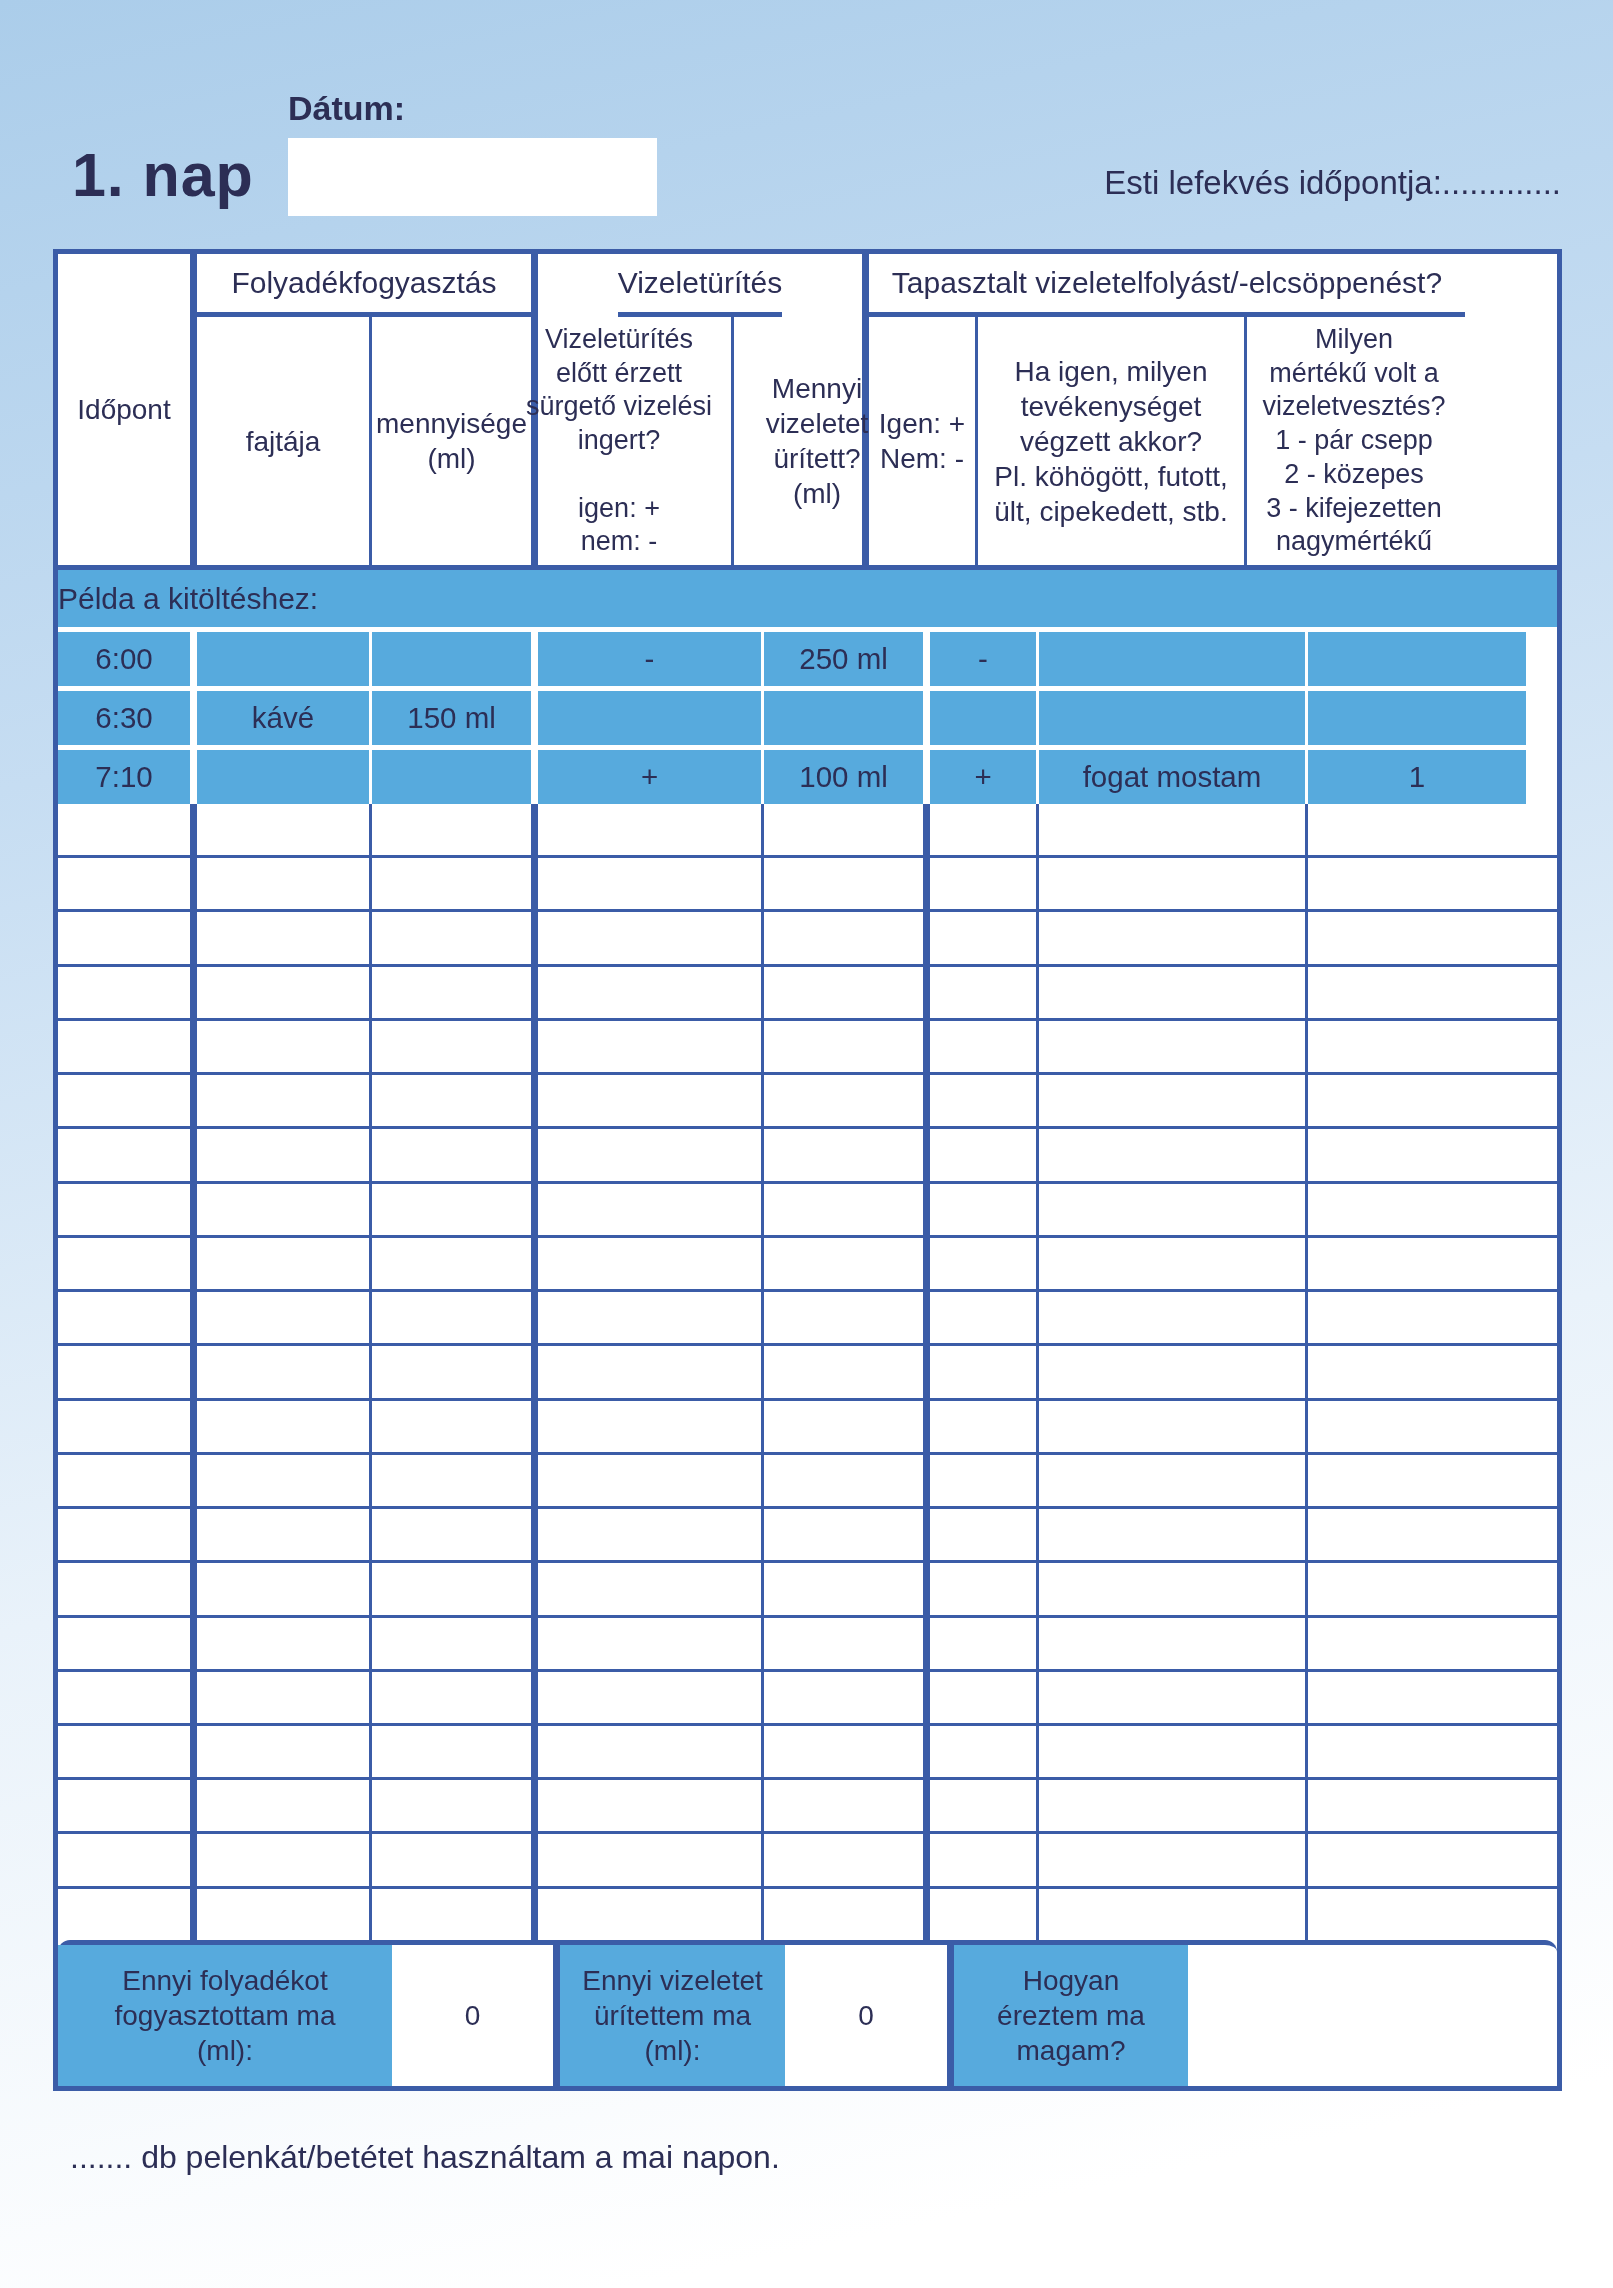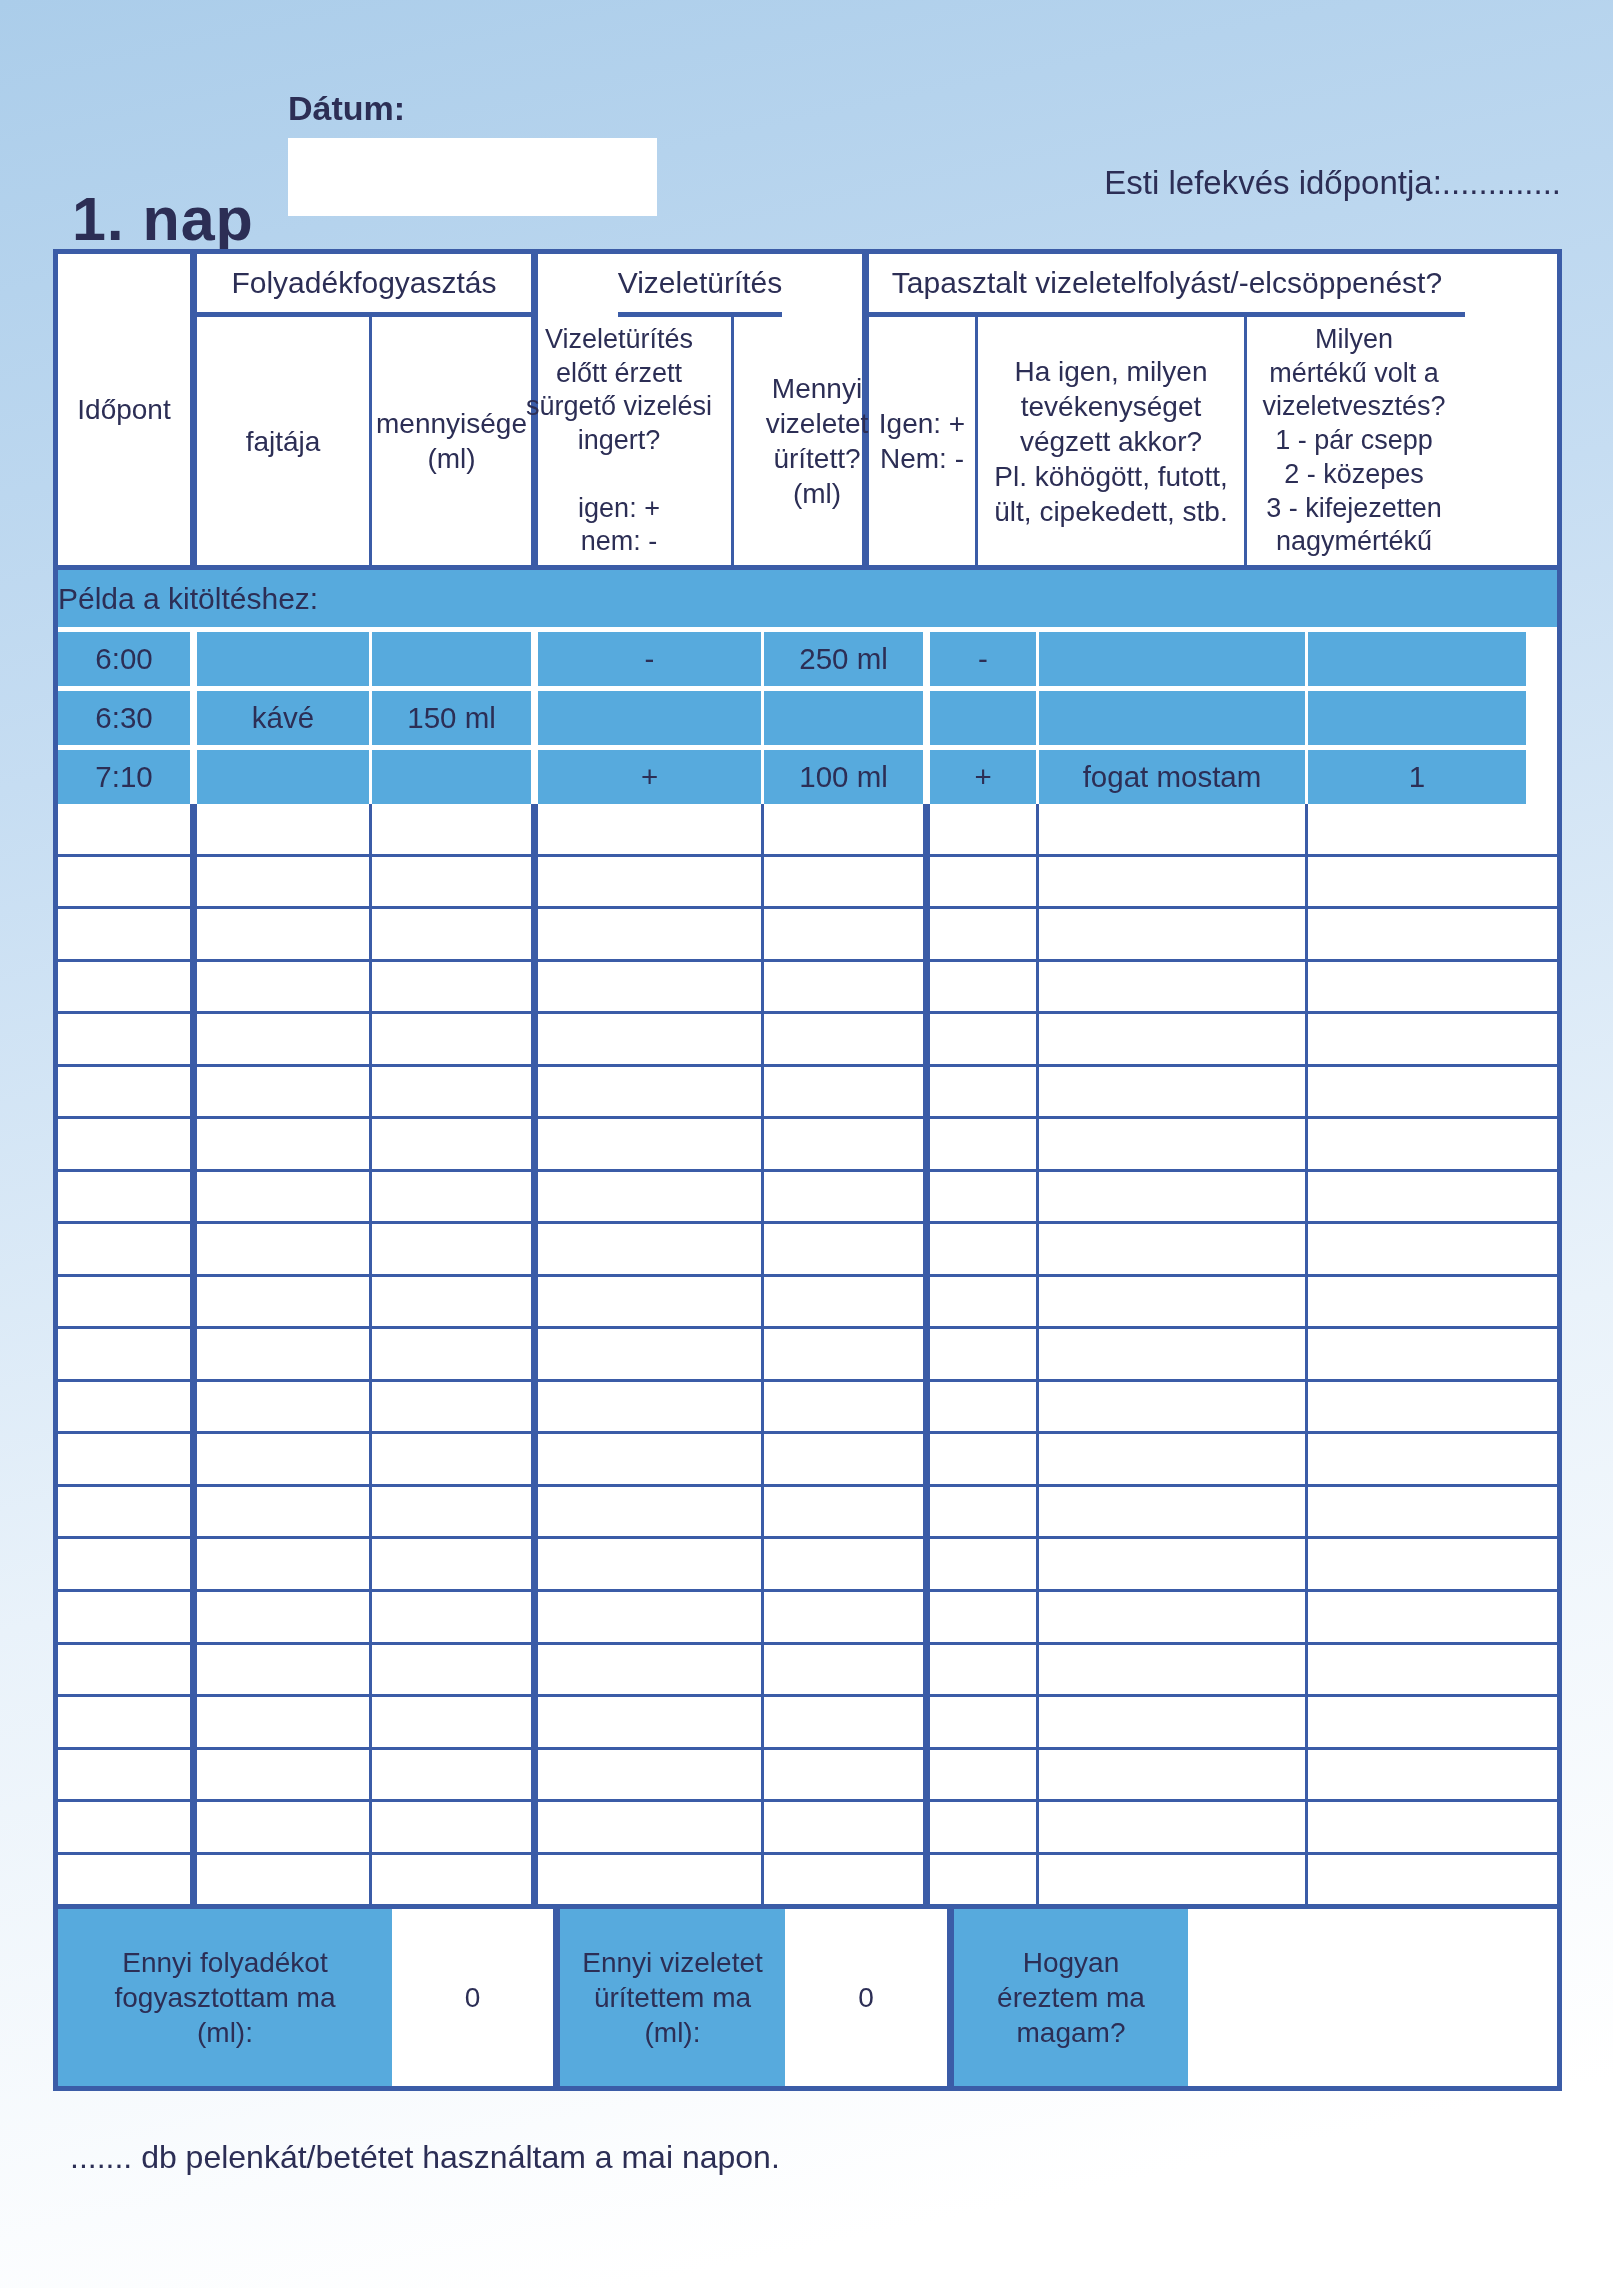--- a/index.html
+++ b/index.html
@@ -8,21 +8,21 @@
     --fill:#57aadd;
   }
   html,body{margin:0;padding:0;}
   body{
     width:1613px;height:2289px;position:relative;overflow:hidden;
     background:linear-gradient(168deg,#abcdea 0%,#c6ddf2 30%,#e9f2fa 62%,#ffffff 92%,#ffffff 100%);
     font-family:"Liberation Sans",sans-serif;
     color:var(--navy);
   }
   .abs{position:absolute;}
-  .day-title{left:72px;top:140px;font-size:61px;font-weight:bold;letter-spacing:0.9px;margin-top:44px;}
+  .day-title{left:72px;top:140px;font-size:61px;font-weight:bold;letter-spacing:0.9px;}
   .date-label{left:288px;top:89px;font-size:34px;font-weight:bold;}
   .date-box{left:288px;top:138px;width:369px;height:78px;background:#ffffff;}
   .bedtime{top:164px;right:52px;font-size:33px;}
   .footer-note{left:70px;top:2139px;font-size:32px;text-align:center;}
 
   
   .diary{
     left:53px;top:249px;width:1509px;height:1842px;
     background:#ffffff;border:5.5px solid var(--bd);
     box-sizing:border-box;display:flex;flex-direction:column;
@@ -63,21 +63,21 @@
   .example-row .sep8{border-right-color:#ffffff;}
   .example-row .sep4{border-right-color:#ffffff;}
 
   
   .tbody-empty{flex:1;display:flex;flex-direction:column;}
   .empty-row{flex:1;}
   .empty-row + .empty-row{border-top:3.7px solid var(--bd);}
   .empty-row .cell{height:100%;}
 
   
-  .summary{height:182px;border-top:5.5px solid var(--bd);box-sizing:border-box;}
+  .summary{height:146px;border-top:5.5px solid var(--bd);box-sizing:border-box;border-radius:12px;}
   .summary .cell{font-size:28px;}
   .sum-blue{background:var(--fill);}
   .sum-val{font-size:33px;}
   .sum-fluid{width:334px}.sum-v1{width:168px;border-right:7.4px solid var(--bd);}
   .sum-urine{width:225px}.sum-v2{width:169px;border-right:7.4px solid var(--bd);}
   .sum-feel{width:234px}.sum-rest{width:368px}
 </style>
 </head>
 <body>
 

